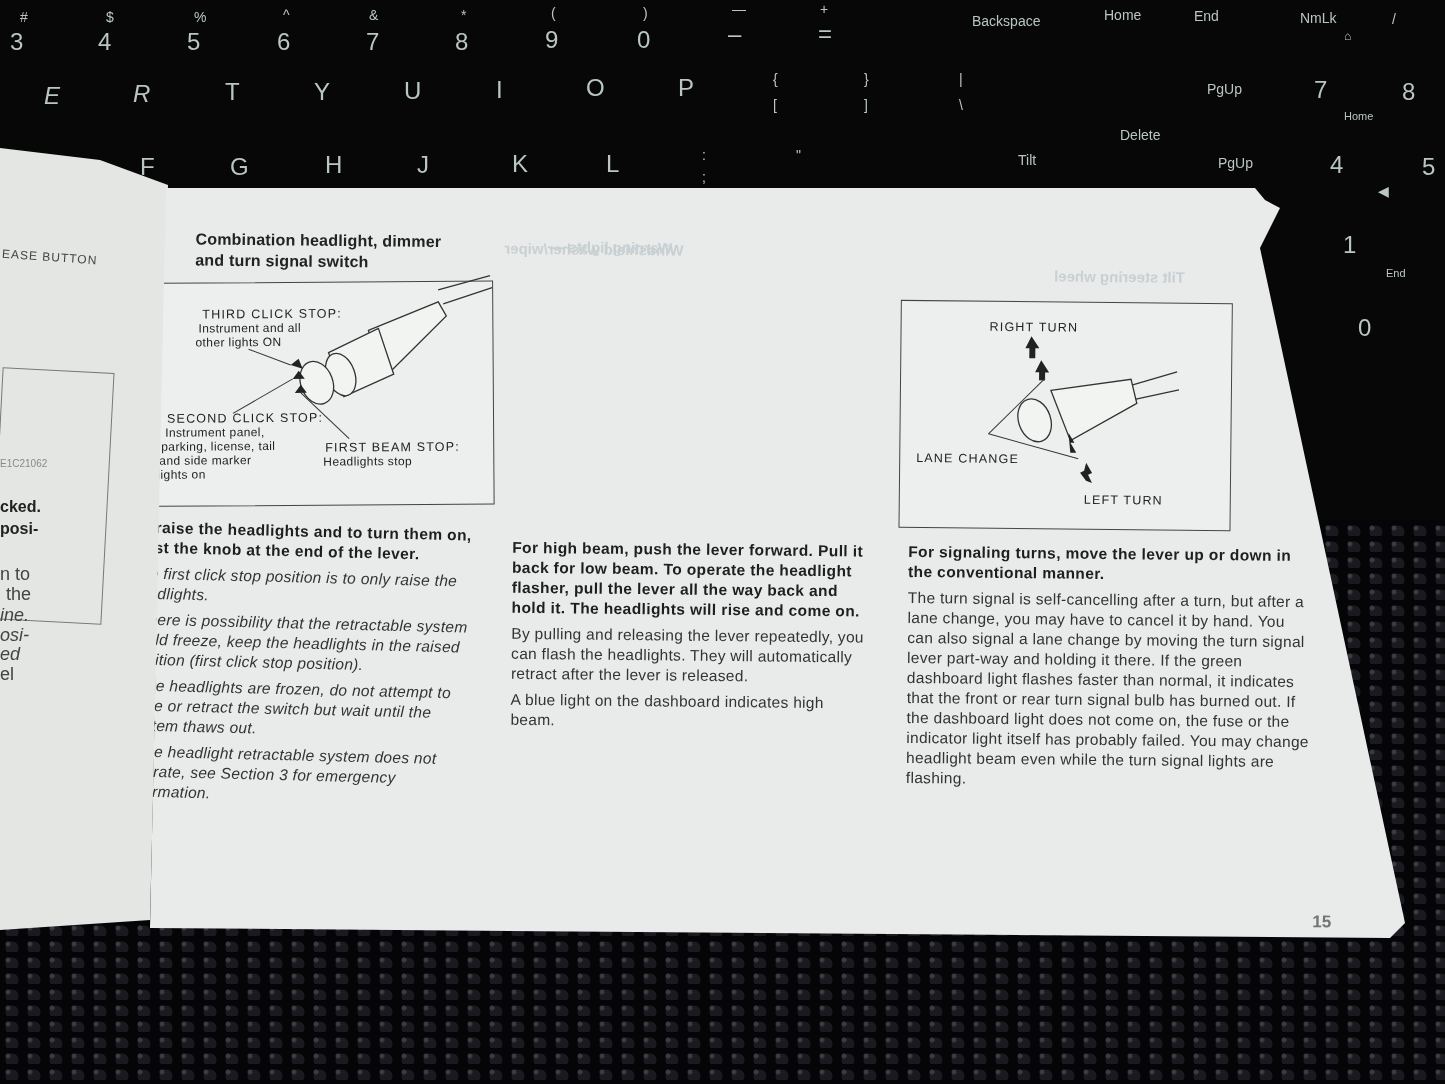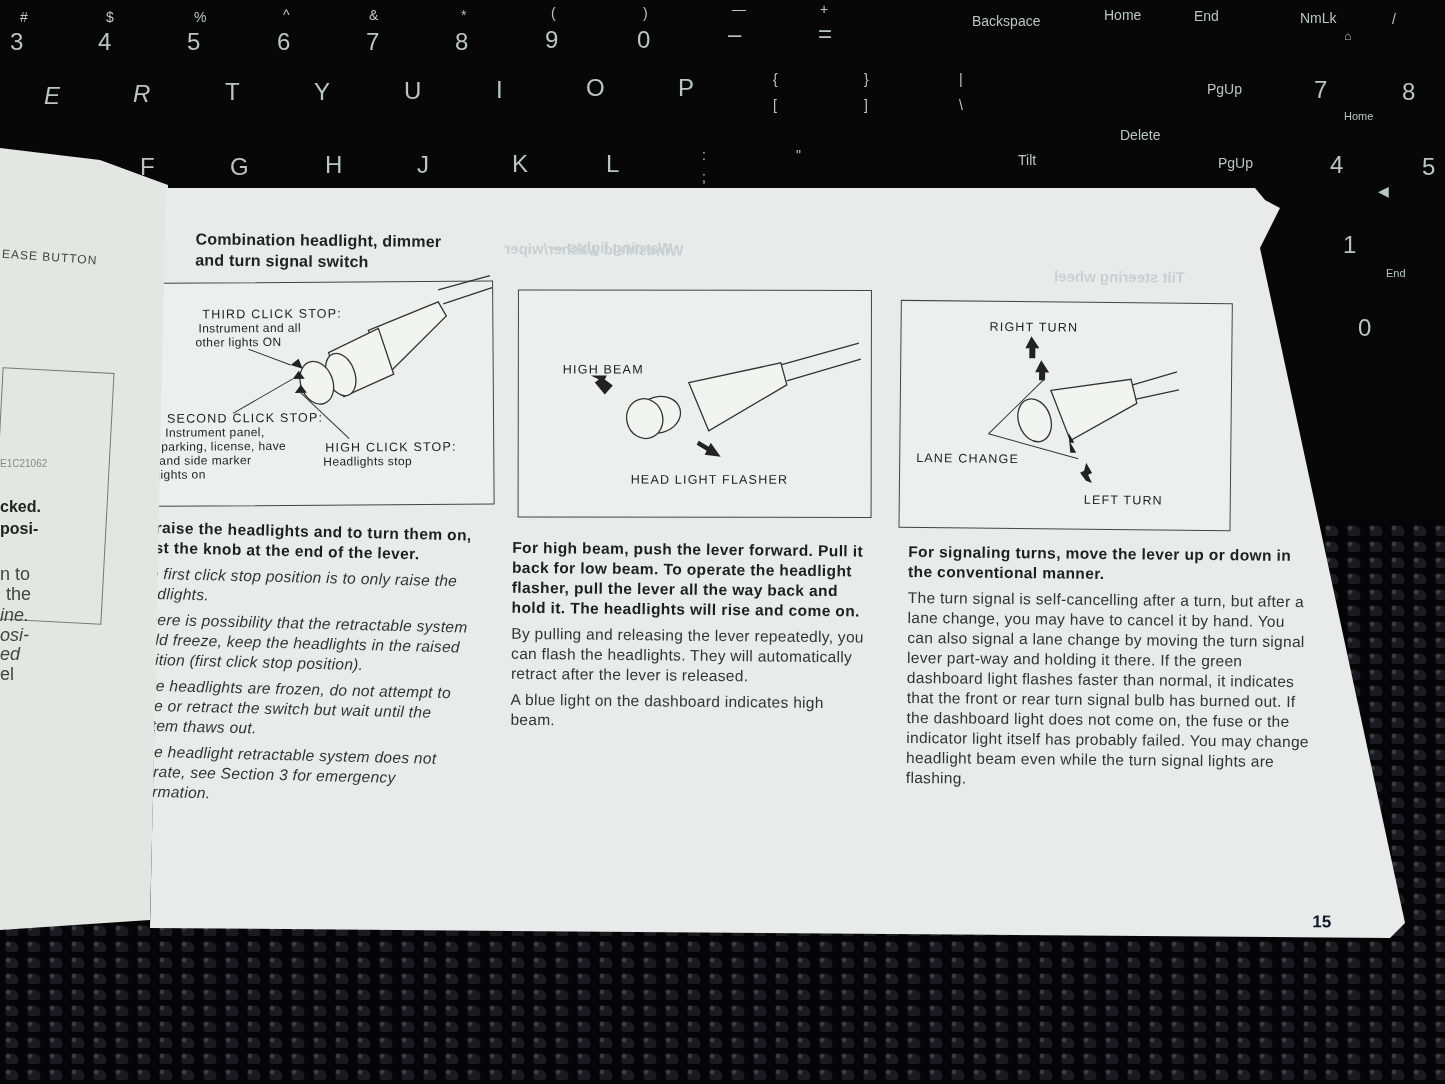--- a/index.html
+++ b/index.html
@@ -50,21 +50,21 @@
   .diagram {
     position:absolute; border:1.5px solid #444; background:#ecefed;
   }
   .diag-label {
     position:absolute; font-size:12.5px; color:#222; letter-spacing:1.2px; white-space:nowrap; line-height:14px;
   }
   .diag-sub { letter-spacing:0.4px; font-size:12px; }
   .col { position:absolute; color:#333; font-size:15.5px; line-height:20px; }
   .col .lead { font-weight:bold; color:#1e1e1e; margin:0 0 6px 0; letter-spacing:0.4px; }
   .col p { margin:0 0 6px 0; letter-spacing:0.3px; }
-  .page-number { position:absolute; font-size:17px; font-weight:bold; color:#0f172a; }
+  .page-number { position:absolute; font-size:17px; font-weight:bold; color:#737373; }
   .ghost { position:absolute; color:#c9d0d3; font-weight:bold; font-size:15px; transform:scaleX(-1); white-space:nowrap; }
   svg { position:absolute; overflow:visible; }
 </style>
 </head>
 <body>
 
 <div class="keyboard">
 
   <span class="key-label small" style="left:20px;top:10px">#</span>
   <span class="key-label" style="left:10px;top:30px">3</span>
@@ -159,24 +159,24 @@
       <div>Combination headlight, dimmer</div>
       <div>and turn signal switch</div>
     </div>
 
     <div class="diagram" style="left:-10px;top:92px;width:354px;height:222px;transform:rotate(-1deg)">
       <span class="diag-label" style="left:64px;top:24px">THIRD CLICK STOP:</span>
       <span class="diag-label diag-sub" style="left:60px;top:38px">Instrument and all</span>
       <span class="diag-label diag-sub" style="left:57px;top:52px">other lights ON</span>
       <span class="diag-label" style="left:28px;top:128px">SECOND CLICK STOP:</span>
       <span class="diag-label diag-sub" style="left:26px;top:142px">Instrument panel,</span>
-      <span class="diag-label diag-sub" style="left:22px;top:156px">parking, license, have</span>
+      <span class="diag-label diag-sub" style="left:22px;top:156px">parking, license, tail</span>
       <span class="diag-label diag-sub" style="left:20px;top:170px">and side marker</span>
       <span class="diag-label diag-sub" style="left:18px;top:184px">lights on</span>
-      <span class="diag-label" style="left:186px;top:158px">HIGH CLICK STOP:</span>
+      <span class="diag-label" style="left:186px;top:158px">FIRST BEAM STOP:</span>
       <span class="diag-label diag-sub" style="left:184px;top:172px">Headlights stop</span>
       <svg width="354" height="222" style="left:0;top:0">
         <g stroke="#333" stroke-width="1.3" fill="#f2f4f2">
           <path d="M300 8 L352 -6 M305 22 L354 6" fill="none"></path>
           <path d="M230 48 L300 20 L308 34 L245 96 Z"></path>
           <path d="M190 70 L240 46 L255 92 L205 114 Z"></path>
           <ellipse cx="202" cy="92" rx="14" ry="22" transform="rotate(-20 202 92)"></ellipse>
           <ellipse cx="178" cy="100" rx="16" ry="22" transform="rotate(-20 178 100)"></ellipse>
         </g>
         <g fill="#222">
@@ -185,36 +185,20 @@
           <path d="M156 110 l6 -8 l6 8 z"></path>
         </g>
         <g stroke="#333" stroke-width="1" fill="none">
           <path d="M110 66 L152 82"></path>
           <path d="M94 130 L154 96"></path>
           <path d="M210 156 L162 110"></path>
         </g>
       </svg>
     </div>
 
-    <div class="diagram" style="left:370px;top:96px;width:352px;height:226px;transform:rotate(-0.5deg)">
-      <span class="diag-label" style="left:44px;top:72px">HIGH BEAM</span>
-      <span class="diag-label" style="left:112px;top:182px">HEAD LIGHT FLASHER</span>
-      <svg width="352" height="226" style="left:0;top:0">
-        <g stroke="#333" stroke-width="1.3" fill="#f2f4f2">
-          <path d="M262 74 L340 52 M268 90 L342 68" fill="none"></path>
-          <path d="M170 92 L262 72 L268 94 L190 140 Z"></path>
-          <ellipse cx="140" cy="124" rx="22" ry="18" transform="rotate(-15 140 124)"></ellipse>
-          <ellipse cx="126" cy="128" rx="18" ry="20" transform="rotate(-15 126 128)"></ellipse>
-        </g>
-        <g fill="#222">
-          <path d="M86 104 l-10 -12 l4 -3 l-8 -4 l16 0 l-2 4 l8 6 z"></path>
-          <path d="M180 150 l10 6 l2 -4 l10 14 l-16 -2 l2 -4 l-10 -6 z"></path>
-        </g>
-      </svg>
-    </div>
 
     <div class="diagram" style="left:752px;top:104px;width:330px;height:226px">
       <span class="diag-label" style="left:88px;top:18px">RIGHT TURN</span>
       <span class="diag-label" style="left:16px;top:150px">LANE CHANGE</span>
       <span class="diag-label" style="left:184px;top:190px">LEFT TURN</span>
       <svg width="330" height="226" style="left:0;top:0">
         <g stroke="#333" stroke-width="1.3" fill="#f2f4f2">
           <path d="M230 82 L276 68 M234 96 L278 86" fill="none"></path>
           <path d="M150 88 L230 76 L236 100 L170 138 Z"></path>
           <ellipse cx="134" cy="118" rx="16" ry="22" transform="rotate(-20 134 118)"></ellipse>

